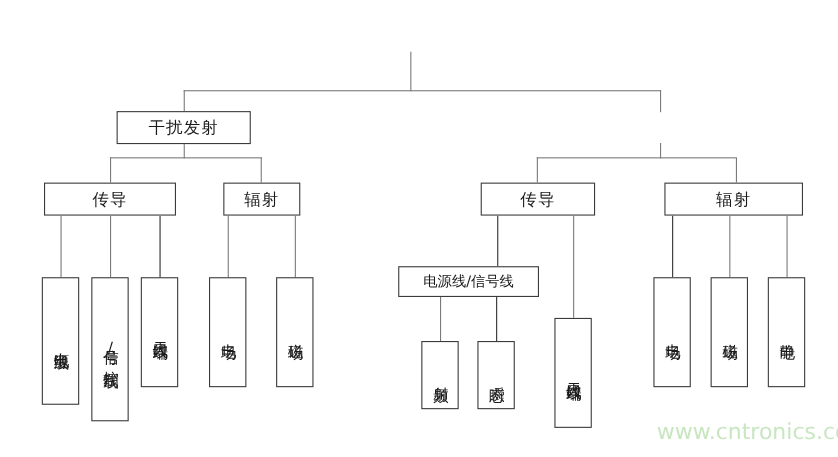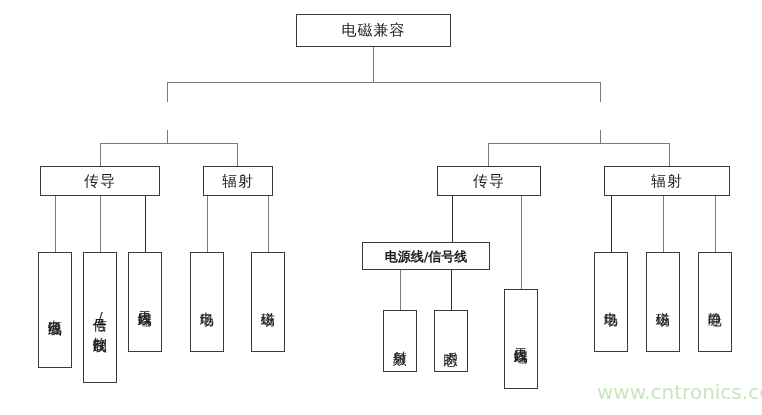--- a/index.html
+++ b/index.html
@@ -29,21 +29,20 @@
   
   .node.h {
     font-size: 15px;
     letter-spacing: 1px;
     line-height: 1;
     white-space: nowrap;
   }
   .node.h.small {
     font-size: 13px;
     letter-spacing: 0px;
-    font-weight: bold;
   }
   
   .node.v {
     font-size: 14px;
     line-height: 1.05;
     writing-mode: vertical-rl;
     text-orientation: upright;
     letter-spacing: 1px;
     padding: 2px 0;
   }
@@ -103,22 +102,22 @@
   <div class="edge v dark" style="left:452px; top:196px; height:46px;"></div>
   <div class="edge v" style="left:521px; top:196px; height:93px;"></div>
 
   <div class="edge v" style="left:400px; top:270px; height:40px;"></div>
   <div class="edge v dark" style="left:451px; top:270px; height:40px;"></div>
 
   <div class="edge v dark" style="left:611px; top:196px; height:57px;"></div>
   <div class="edge v" style="left:663px; top:196px; height:57px;"></div>
   <div class="edge v" style="left:715px; top:196px; height:57px;"></div>
 
-  <div class="node h" style="left:296px; top:14px; width:155px; height:33px;">电磁兼容</div>
 
+  <div class="node h" style="left:106px; top:101px; width:122px; height:30px;">干扰发射</div>
 
 
   <div class="node h" style="left:40px; top:166px; width:120px; height:30px;">传导</div>
 
   <div class="node h" style="left:203px; top:166px; width:70px; height:30px;">辐射</div>
 
   <div class="node h" style="left:437px; top:166px; width:104px; height:30px;">传导</div>
 
   <div class="node h" style="left:604px; top:166px; width:126px; height:30px;">辐射</div>
 

